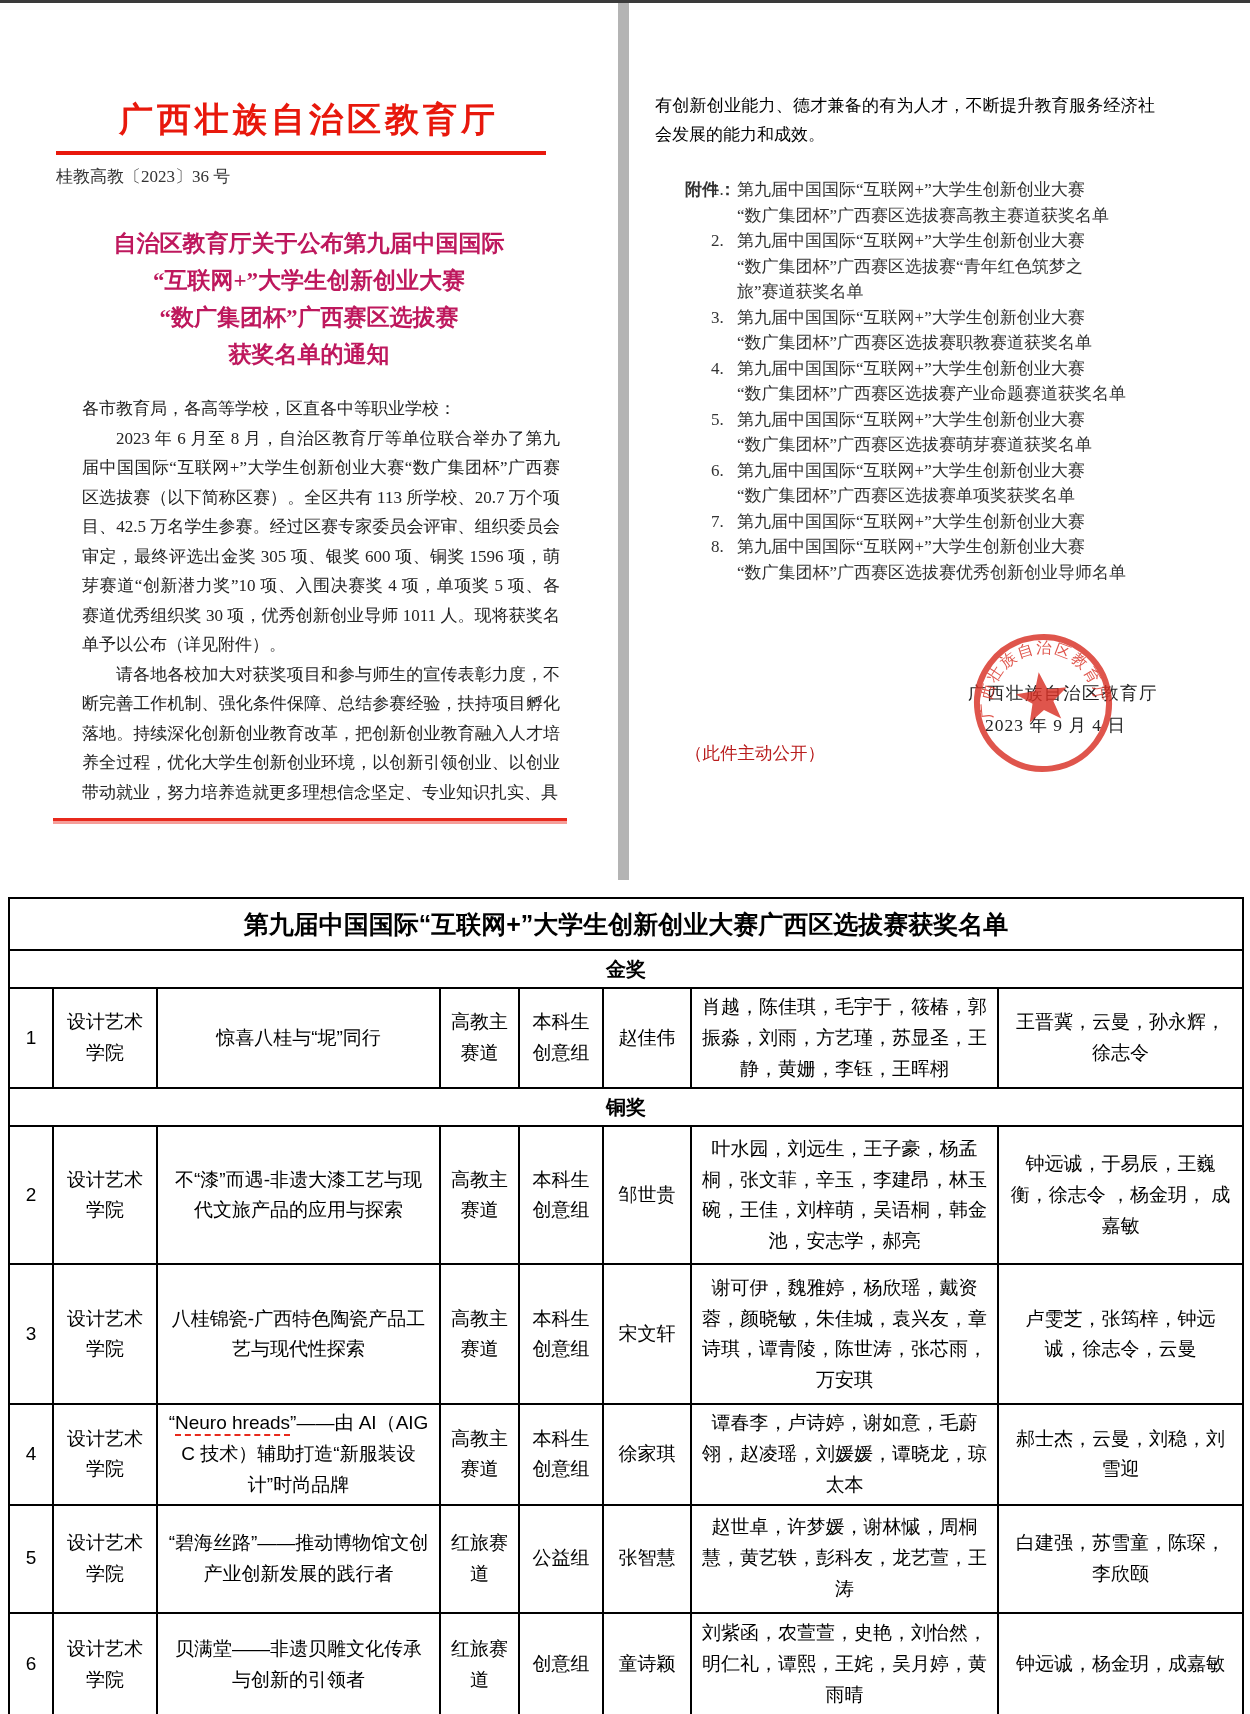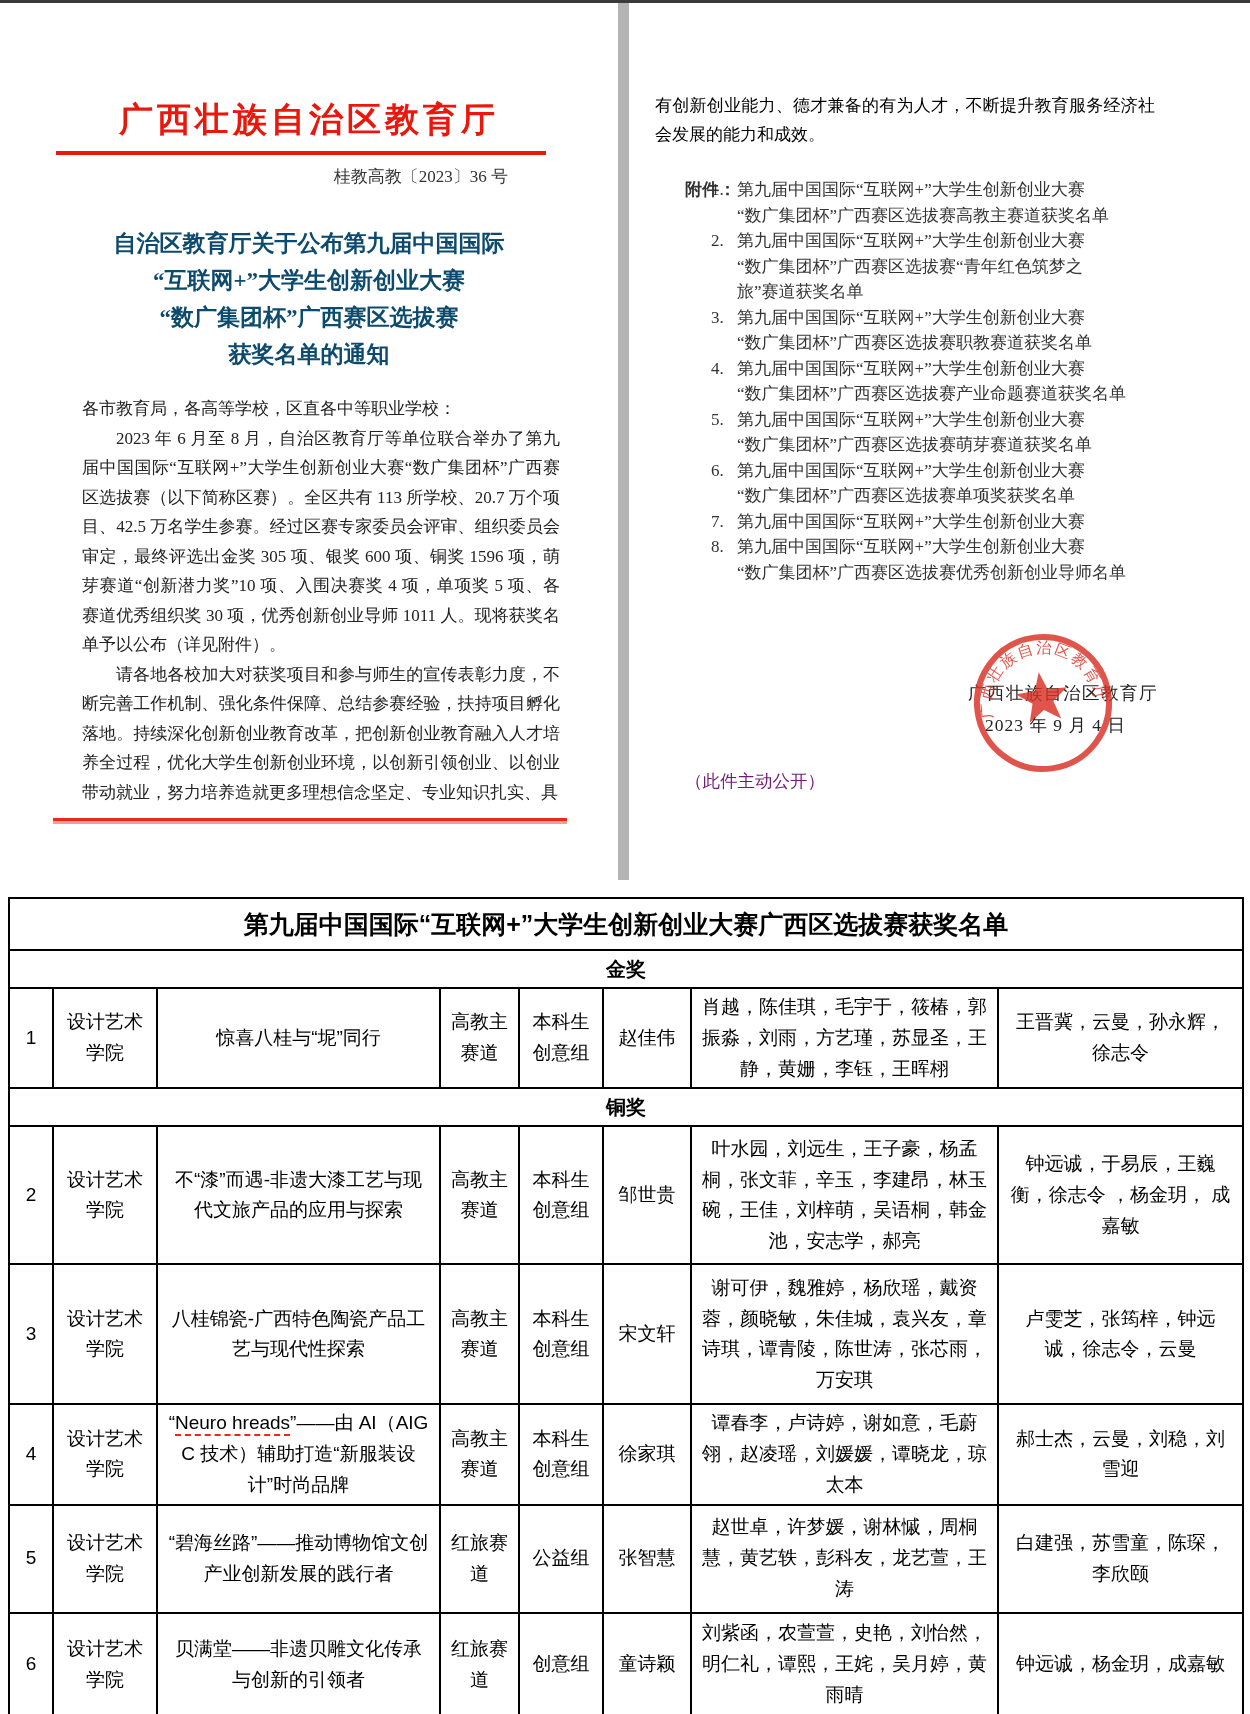--- a/index.html
+++ b/index.html
@@ -11,40 +11,40 @@
   
   .pages{display:flex;height:880px;border-top:3px solid #3a3a3a;box-sizing:border-box;background:#fff;}
   .page{position:relative;background:#ffffff;overflow:hidden;}
   .page-left{width:618px;}
   .page-divider{width:11px;background:#b4b4b4;}
   .page-right{flex:1;}
   
   .agency{position:absolute;top:94px;left:0;width:100%;text-align:center;
     font-size:34px;font-weight:bold;color:#e8180c;letter-spacing:4px;}
   .rule-top{position:absolute;top:148px;left:56px;width:490px;height:4px;background:#e8180c;}
-  .doc-no{position:absolute;top:162px;left:56px;width:452px;text-align:right;font-size:17px;color:#333;}
+  .doc-no{position:absolute;top:162px;left:56px;width:452px;text-align:left;font-size:17px;color:#333;}
   .notice-title{position:absolute;top:222px;left:0;width:100%;text-align:center;
-    font-size:23px;font-weight:bold;line-height:37px;color:#0c4a6e;}
+    font-size:23px;font-weight:bold;line-height:37px;color:#be185d;}
   .body-text{position:absolute;top:391px;left:82px;width:478px;font-size:17px;
     line-height:29.5px;text-align:justify;color:#222;}
   .body-text p{margin:0;}
   .para{text-indent:2em;}
   .rule-bottom{position:absolute;top:815px;left:53px;width:514px;height:3px;
     background:#e8291c;box-shadow:0 3px 0 rgba(232,41,28,.45);}
   
   .cont{position:absolute;top:88px;left:26px;width:500px;font-size:17px;line-height:29px;
     text-align:justify;margin:0;color:#000000;}
   .attachments{position:absolute;top:174px;left:0;width:560px;font-size:17px;line-height:25.5px;color:#333;}
   .att-label{position:absolute;left:56px;top:0;font-weight:bold;}
   .att-items{margin-left:108px;}
   .att-item{position:relative;}
   .att-num{position:absolute;left:-26px;top:0;}
   .signer{position:absolute;top:678px;left:339px;font-size:17.5px;letter-spacing:1.5px;color:#222;}
   .sign-date{position:absolute;top:710px;left:356px;font-size:17.5px;letter-spacing:1px;color:#222;}
-  .public-note{position:absolute;top:738px;left:56px;font-size:17.5px;color:#701a75;margin-top:28px;}
+  .public-note{position:absolute;top:738px;left:56px;font-size:17.5px;color:#b91c1c;}
   .seal{position:absolute;top:626px;left:340px;width:148px;height:148px;opacity:.82;}
   
   .table-wrap{margin-top:17px;}
   table.awards{border-collapse:collapse;width:1234px;margin-left:8px;table-layout:fixed;
     font-family:"Liberation Sans","DejaVu Sans",sans-serif;font-size:19px;color:#000;}
   table.awards td{border:2px solid #000;text-align:center;vertical-align:middle;
     padding:3px 8px;line-height:1.62;word-break:break-all;}
   tr.title-row td{font-weight:bold;font-size:25px;height:44px;line-height:1.3;}
   tr.section-row td{font-weight:bold;font-size:20px;height:30px;line-height:1.2;}
   td.c-members,td.c-teachers{padding:3px 12px;}

